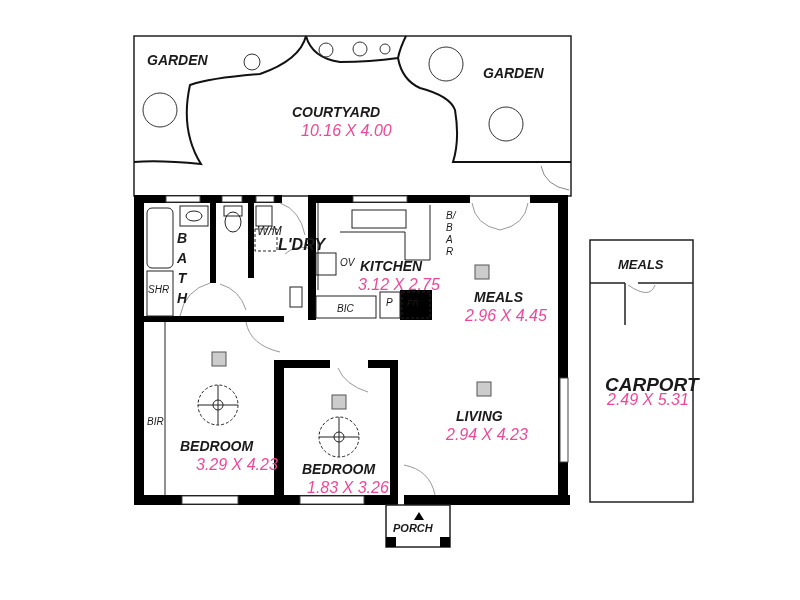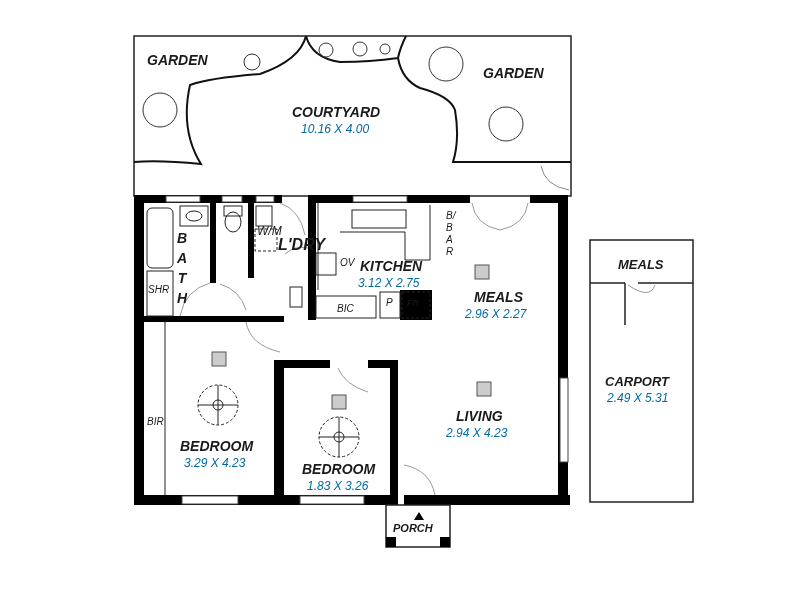--- a/index.html
+++ b/index.html
@@ -1,21 +1,21 @@
 <!DOCTYPE html>
 <html><head>
 <meta charset="utf-8">
 <style>
   html, body { margin: 0; padding: 0; background: #ffffff; }
   body { width: 800px; height: 600px; position: relative; overflow: hidden;
          font-family: "Liberation Sans", sans-serif; }
   svg.plan { position: absolute; left: 0; top: 0; }
   .lbl { position: absolute; font-weight: bold; font-style: italic; color: #1a1a1a;
          font-family: "Liberation Sans", sans-serif; white-space: nowrap; }
-  .dim { position: absolute; font-style: italic; color: #0369a1; font-size: 12px;
+  .dim { position: absolute; font-style: italic; color: #ec4899; font-size: 16px;
          font-family: "Liberation Sans", sans-serif; white-space: nowrap; }
   .big { font-size: 14px; }
   .sm { font-size: 10px; font-weight: normal; }
   .vert { position: absolute; font-weight: bold; font-style: italic; font-size: 14px;
           color: #1a1a1a; width: 14px; text-align: center; line-height: 20px; }
 </style>
 </head>
 <body>
 
 <svg class="plan" width="800" height="600" viewBox="0 0 800 600">
@@ -139,28 +139,28 @@
 
 <div class="lbl big" style="left:360px;top:258px">KITCHEN</div>
 <div class="dim" style="left:358px;top:276px">3.12 X 2.75</div>
 <div class="lbl sm" style="left:340px;top:257px">OV</div>
 <div class="lbl sm" style="left:337px;top:303px">BIC</div>
 <div class="lbl sm" style="left:386px;top:297px">P</div>
 <div class="lbl sm" style="left:407px;top:298px;font-size:9px">FR</div>
 <div class="lbl sm" style="left:446px;top:210px;line-height:12px;white-space:normal;width:12px">B/<br>B<br>A<br>R</div>
 
 <div class="lbl big" style="left:474px;top:289px">MEALS</div>
-<div class="dim" style="left:465px;top:307px">2.96 X 2.27</div>
+<div class="dim" style="left:465px;top:307px">2.96 X 4.45</div>
 
 <div class="lbl" style="left:618px;top:257px;font-size:13px">MEALS</div>
-<div class="lbl" style="left:605px;top:374px;font-size:13px">CARPORT</div>
+<div class="lbl" style="left:605px;top:374px;font-size:19px">CARPORT</div>
 <div class="dim" style="left:607px;top:391px">2.49 X 5.31</div>
 
 <div class="lbl sm" style="left:147px;top:416px">BIR</div>
 <div class="lbl big" style="left:180px;top:438px">BEDROOM</div>
-<div class="dim" style="left:184px;top:456px">3.29 X 4.23</div>
+<div class="dim" style="left:196px;top:456px">3.29 X 4.23</div>
 <div class="lbl big" style="left:302px;top:461px">BEDROOM</div>
 <div class="dim" style="left:307px;top:479px">1.83 X 3.26</div>
 
 <div class="lbl big" style="left:456px;top:408px">LIVING</div>
 <div class="dim" style="left:446px;top:426px">2.94 X 4.23</div>
 
 <div class="lbl" style="left:393px;top:522px;font-size:11px">PORCH</div>
 
 </body></html>

